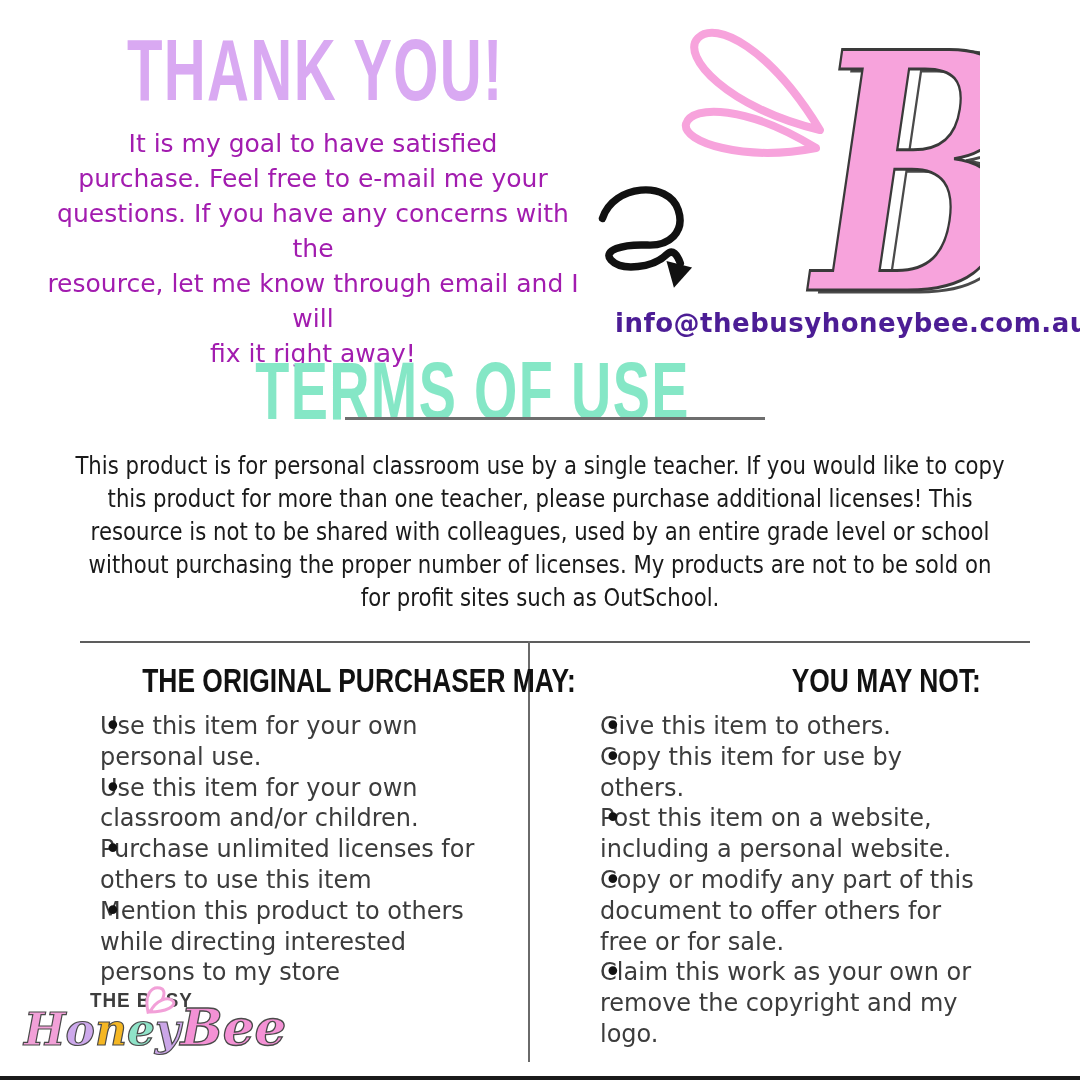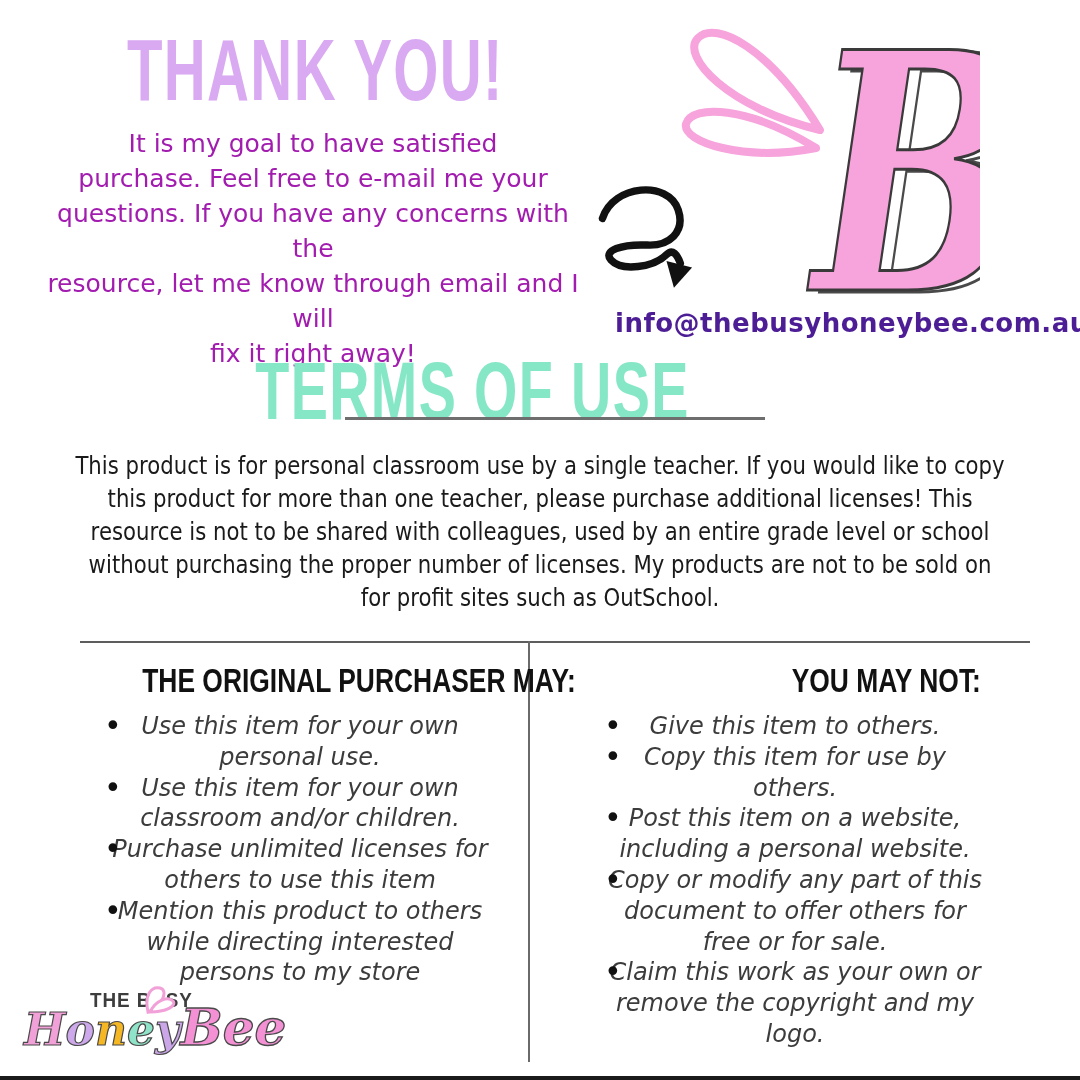--- a/index.html
+++ b/index.html
@@ -31,21 +31,21 @@
   
   #cols-topline{left:80px;top:641px;width:950px;height:2px;background:#5d5d5d;}
   #cols-divider{left:528px;top:641px;width:2px;height:421px;background:#6a6a6a;}
   .col-head{text-align:right;line-height:1;}
   .col-head .squish{display:inline-block;font-family:"Liberation Sans",sans-serif;
     font-weight:bold;font-size:33px;transform:scaleX(0.8);transform-origin:center top;
     white-space:nowrap;color:#111;}
   #may-head{left:88px;top:664px;width:435px;}
   #maynot-head{left:535px;top:664px;width:470px;}
   ul.bullets{list-style:none;margin:0;padding:0;font-size:24px;line-height:30.8px;color:#3c3c3c;}
-  ul.bullets li{position:relative;text-align:center;font-style:italic;}
+  ul.bullets li{position:relative;text-align:left;}
   ul.bullets li::before{
     content:"\2022";position:absolute;left:4px;top:0;
     color:#111;font-size:30px;line-height:30.8px;
   }
   #may-list{left:100px;top:711px;width:400px;}
   #maynot-list{left:600px;top:711px;width:390px;}
   
   #bottom-edge{left:0;top:1076px;width:1080px;height:4px;background:#1a1a1a;}
   
   #hb-logo{left:18px;top:988px;width:250px;height:92px;}

